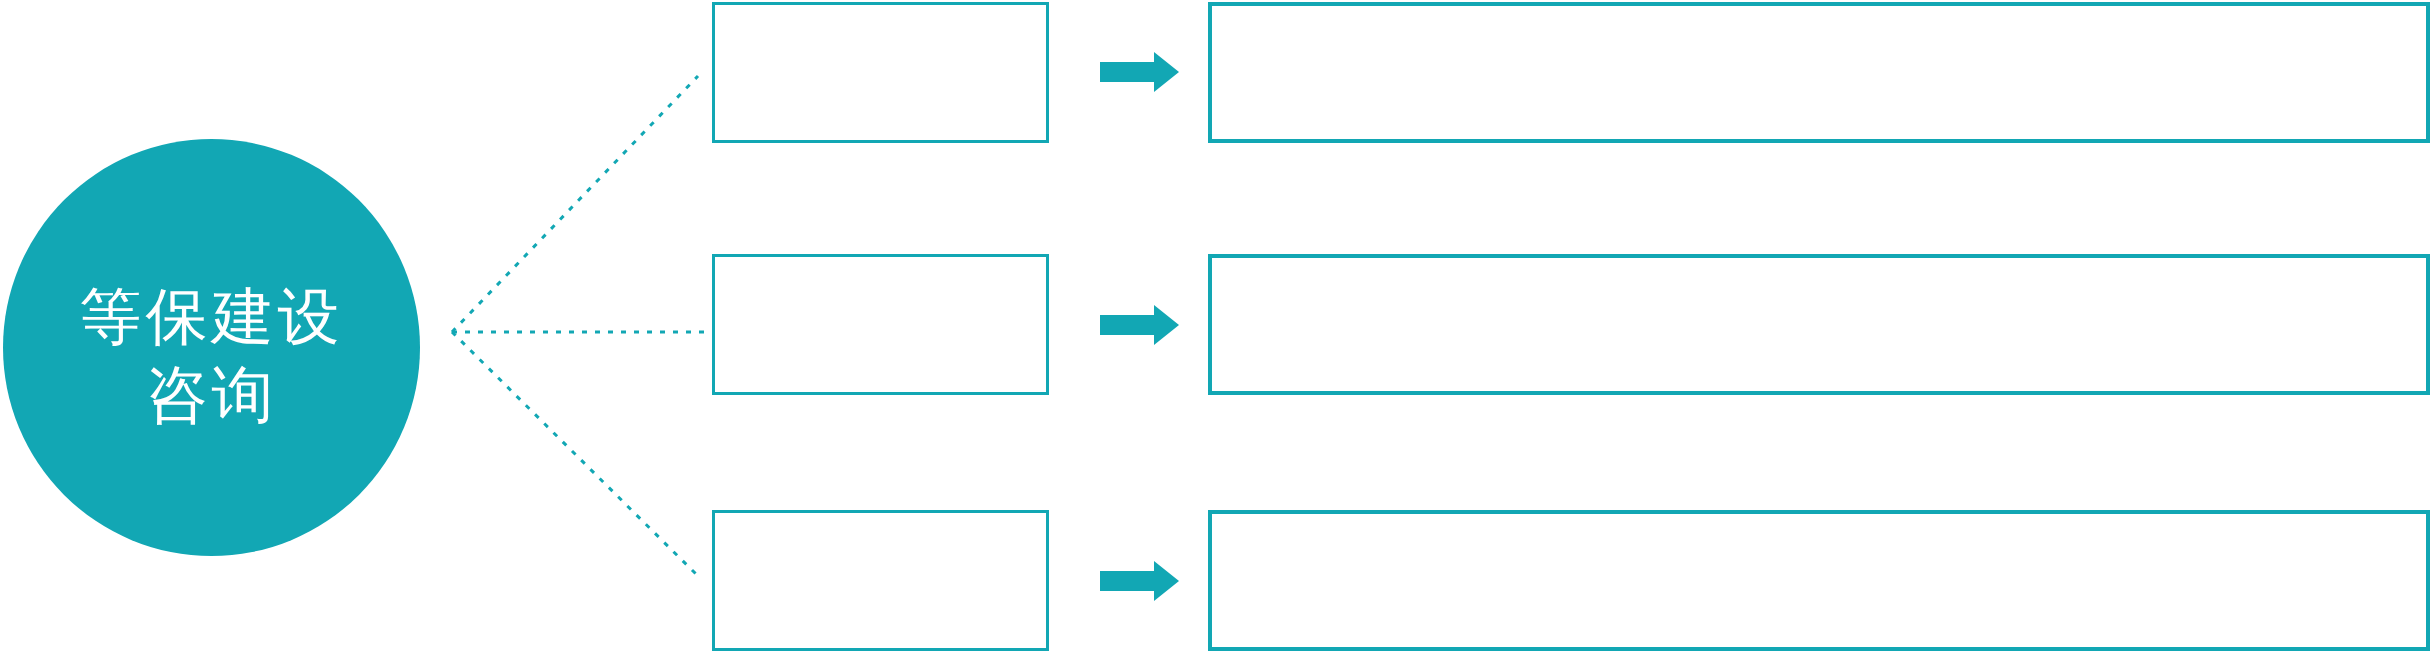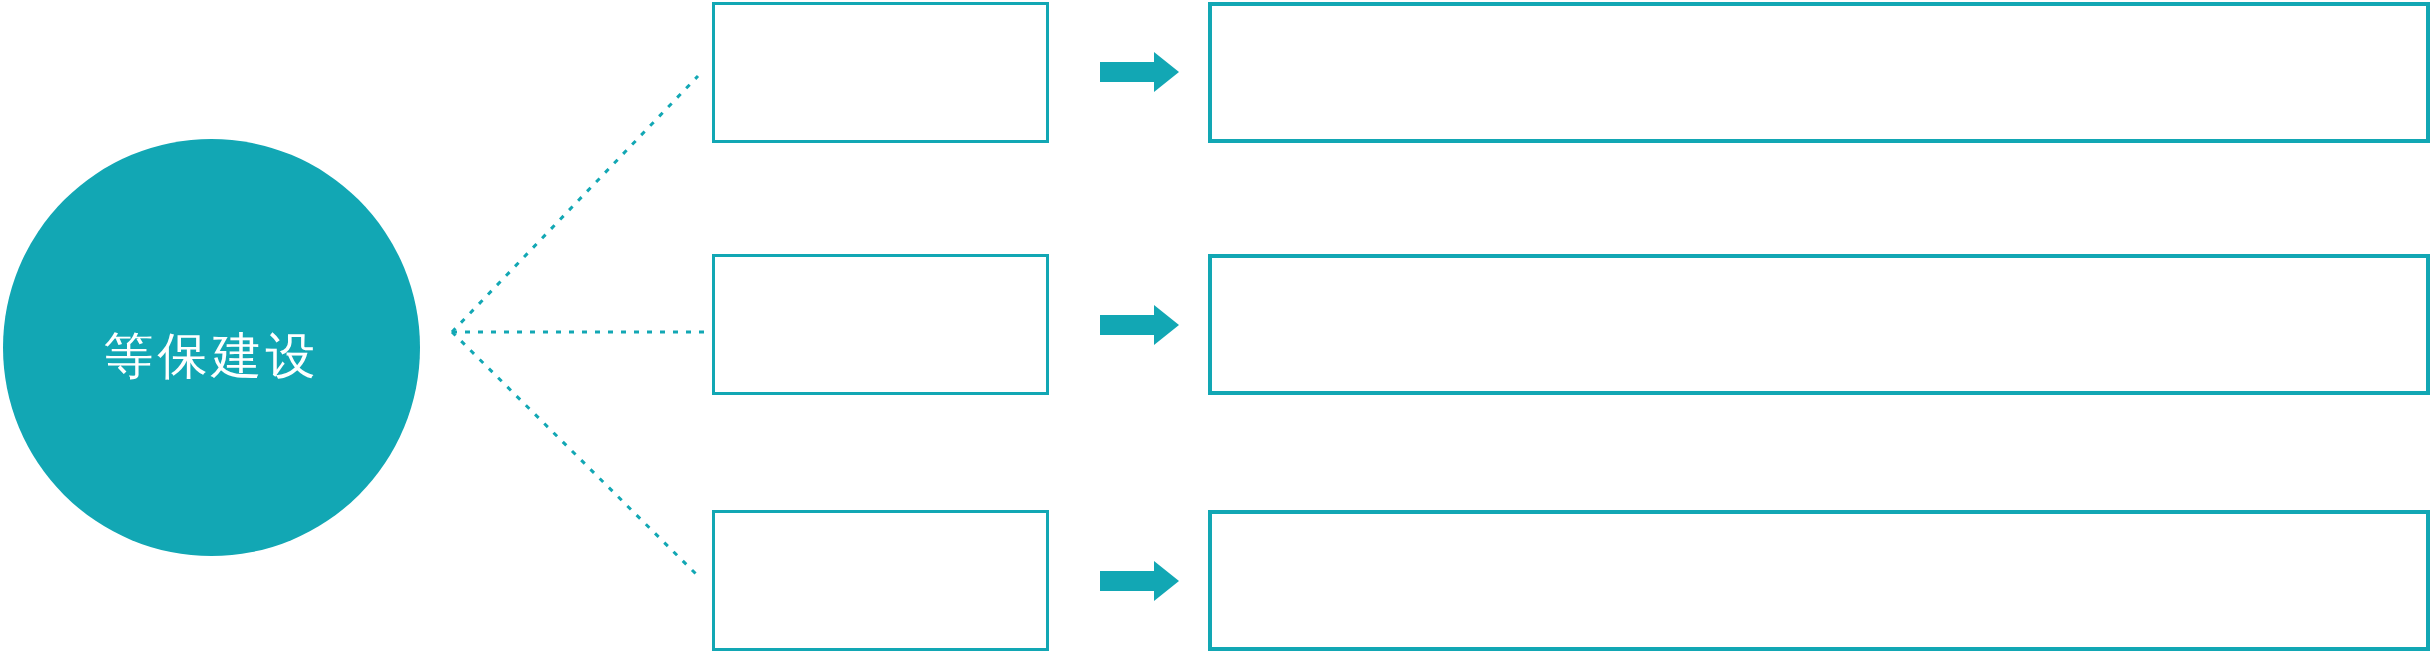--- a/index.html
+++ b/index.html
@@ -30,21 +30,21 @@
     left: 3px; top: 139px;
     width: 417px; height: 417px;
     border-radius: 50%;
     background: var(--accent);
     display: flex;
     align-items: center;
     justify-content: center;
   }
   .topic-label {
     color: var(--text-on-accent);
-    font-size: 50px;
+    font-size: 62px;
     line-height: 78px;
     font-weight: 300;
     letter-spacing: 4px;
     text-align: center;
     padding-top: 16px;
   }
   .cat-box {
     position: absolute;
     left: 712px;
     width: 337px;
@@ -80,20 +80,21 @@
     <g>
       <path class="arrow" d="M1100 62 H1154 V52 L1179 72 L1154 92 V82 H1100 Z"></path>
       <path class="arrow" d="M1100 315 H1154 V305 L1179 325 L1154 345 V335 H1100 Z"></path>
       <path class="arrow" d="M1100 571 H1154 V561 L1179 581 L1154 601 V591 H1100 Z"></path>
     </g>
   </svg>
 
   <div class="topic-circle">
     <div class="topic-label">
       <div>等保建设</div>
+      <div>咨询</div>
     </div>
   </div>
 
   <div class="cat-box row-1"></div>
   <div class="cat-box row-2"></div>
   <div class="cat-box row-3"></div>
 
   <div class="detail-box row-1"></div>
   <div class="detail-box row-2"></div>
   <div class="detail-box row-3"></div>

